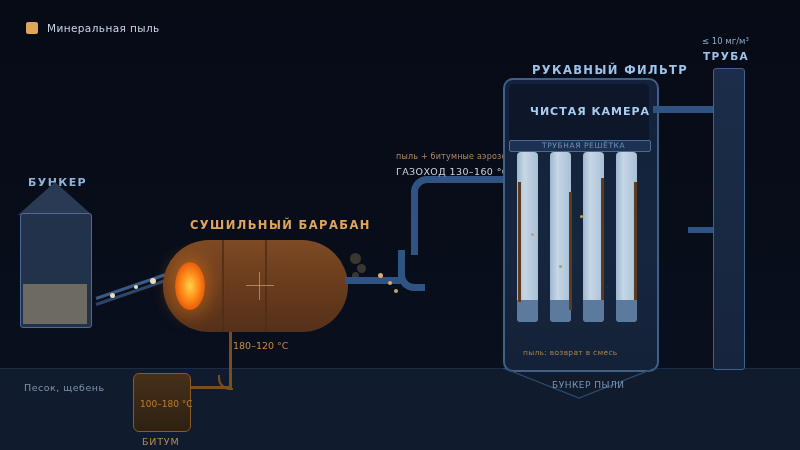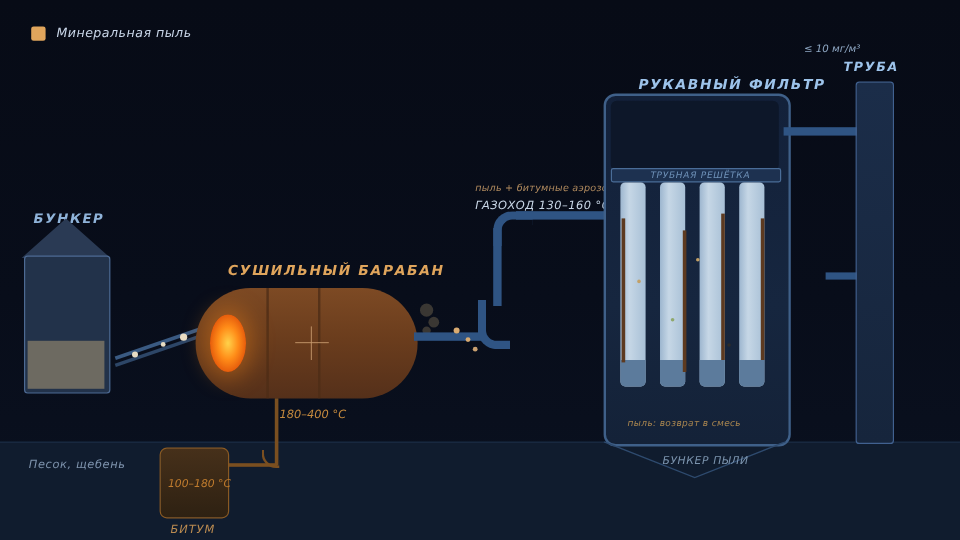--- a/index.html
+++ b/index.html
@@ -1,19 +1,19 @@
 <!DOCTYPE html>
 <html><head>
 <meta charset="utf-8">
 <style>
   html,body{margin:0;padding:0;background:#060a14;}
   body{width:800px;height:450px;overflow:hidden;
        font-family:"DejaVu Sans","Liberation Sans",sans-serif;}
   #stage{position:relative;width:800px;height:450px;
-         background:linear-gradient(180deg,#070b16 0%,#080d1a 55%,#0a1120 100%);font-style:italic;}
+         background:linear-gradient(180deg,#070b16 0%,#080d1a 55%,#0a1120 100%);}
 
   
   .ground{position:absolute;left:0;top:368px;width:800px;height:82px;
           background:#101c2e;}
   .ground-line{position:absolute;left:0;top:368px;width:800px;height:1px;
           background:#1b2c44;}
 
   
   .legend{position:absolute;left:26px;top:22px;}
   .lg-row{display:flex;align-items:center;margin-bottom:9px;}
@@ -134,21 +134,21 @@
   <div class="puff" style="left:350px;top:253px;width:11px;height:11px;"></div>
   <div class="puff" style="left:357px;top:264px;width:9px;height:9px;"></div>
   <div class="puff" style="left:352px;top:272px;width:7px;height:7px;"></div>
 
   <div class="bit-pipe-v"></div>
   <div class="bit-corner"></div>
   <div class="bit-pipe-h"></div>
   <div class="bit-box"></div>
   <div class="lbl" style="left:140px;top:399px;font-size:9px;color:#c07c2e;">100–180 °C</div>
   <div class="lbl" style="left:142px;top:436px;font-size:9.5px;color:#b98a50;letter-spacing:.8px;">БИТУМ</div>
-  <div class="lbl" style="left:233px;top:340px;font-size:9.5px;color:#c58a3e;">180–400 °C</div>
+  <div class="lbl" style="left:233px;top:340px;font-size:9.5px;color:#c58a3e;">180–120 °C</div>
 
   <div class="duct-b" style="left:345px;top:277px;width:60px;height:7px;"></div>
 
   <div style="position:absolute;left:398px;top:250px;width:20px;height:34px;
               border-left:7px solid #2f5483;border-bottom:7px solid #2f5483;
               border-bottom-left-radius:16px;"></div>
   <div class="duct-b" style="left:411px;top:190px;width:7px;height:65px;"></div>
   <div style="position:absolute;left:411px;top:176px;width:26px;height:22px;
               border-left:7px solid #2f5483;border-top:7px solid #2f5483;
               border-top-left-radius:16px;"></div>
@@ -157,20 +157,21 @@
   <div class="lbl" style="left:396px;top:152px;font-size:8px;color:#b08a5e;letter-spacing:.2px;">пыль + битумные аэрозоли</div>
   <div class="lbl" style="left:396px;top:166px;font-size:9.5px;color:#c8d6e6;letter-spacing:.4px;">ГАЗОХОД 130–160 °C</div>
 
   <div class="pellet" style="left:378px;top:273px;width:5px;height:5px;background:#d9ab71;"></div>
   <div class="pellet" style="left:388px;top:281px;width:4px;height:4px;background:#d9ab71;"></div>
   <div class="pellet" style="left:394px;top:289px;width:4px;height:4px;background:#c9a070;"></div>
 
   <div class="ttl" style="left:512px;top:63px;font-size:11.5px;color:#9dc3ea;margin-left:20px;">РУКАВНЫЙ ФИЛЬТР</div>
   <div class="bf-shell"></div>
   <div class="bf-clean"></div>
+  <div class="lbl" style="left:530px;top:105px;font-size:11px;font-weight:bold;color:#a9cdf0;letter-spacing:1px;">ЧИСТАЯ КАМЕРА</div>
   <div class="tubesheet"></div>
   <div class="lbl" style="left:542px;top:141px;font-size:7.5px;color:#6e91b8;letter-spacing:.6px;">ТРУБНАЯ РЕШЁТКА</div>
 
   <div class="bag" style="left:517px;"></div>
   <div class="bag" style="left:550px;"></div>
   <div class="bag" style="left:583px;"></div>
   <div class="bag" style="left:616px;"></div>
 
   <div class="bagcap" style="left:517px;top:300px;"></div>
   <div class="bagcap" style="left:550px;top:300px;"></div>
@@ -195,15 +196,15 @@
       <polyline points="0,0 76,30 152,0" fill="none" stroke="#2e4a6e" stroke-width="1.2"></polyline>
     </svg>
   </div>
   <div class="lbl" style="left:552px;top:380px;font-size:9px;color:#7c94ae;letter-spacing:.5px;">БУНКЕР ПЫЛИ</div>
 
   <div class="duct-b" style="left:653px;top:106px;width:62px;height:7px;"></div>
   <div class="duct-b" style="left:688px;top:227px;width:28px;height:6px;"></div>
 
   <div class="stack"></div>
   <div class="ttl" style="left:703px;top:50px;font-size:10.5px;color:#9dc3ea;">ТРУБА</div>
-  <div class="lbl" style="left:670px;top:36px;font-size:8.5px;color:#8fa8c4;">≤ 10 мг/м³</div>
+  <div class="lbl" style="left:702px;top:36px;font-size:8.5px;color:#8fa8c4;">≤ 10 мг/м³</div>
 
 </div>
 
 </body></html>

